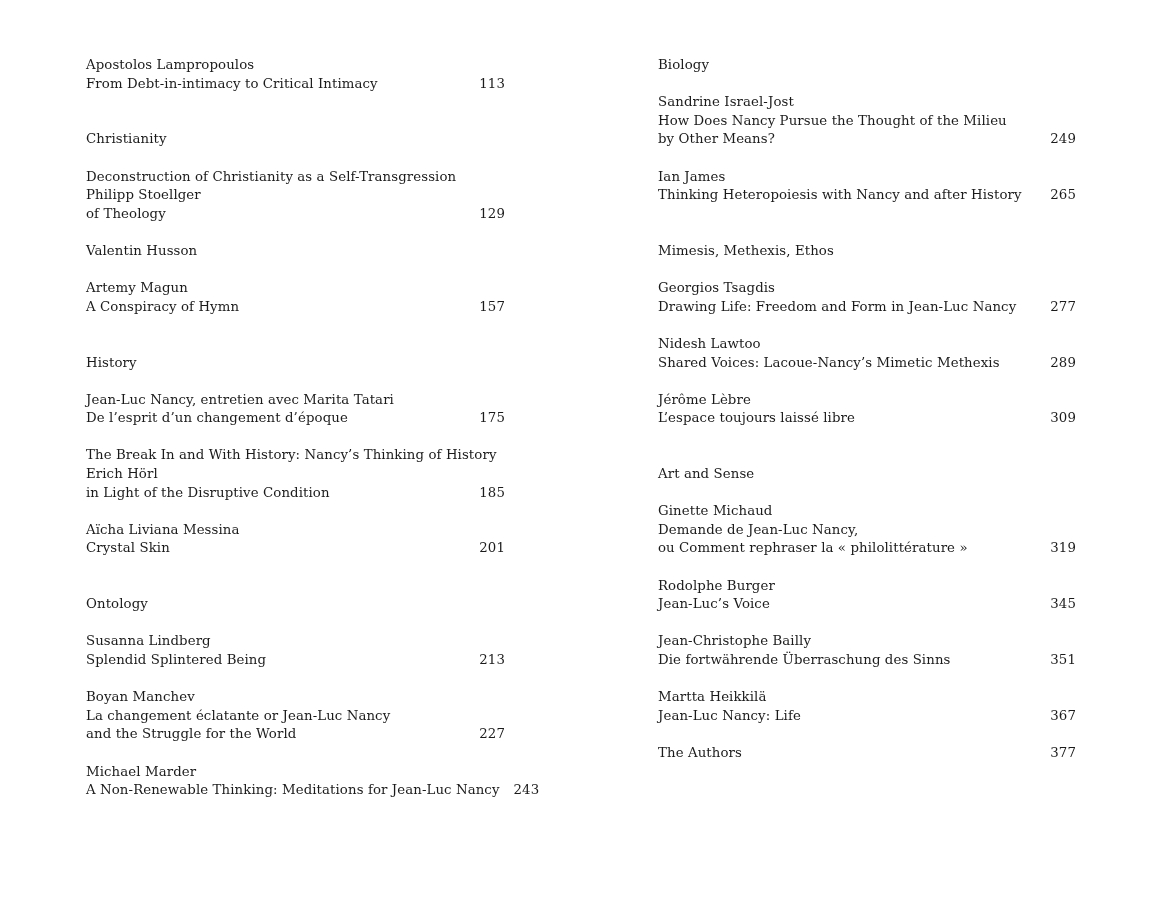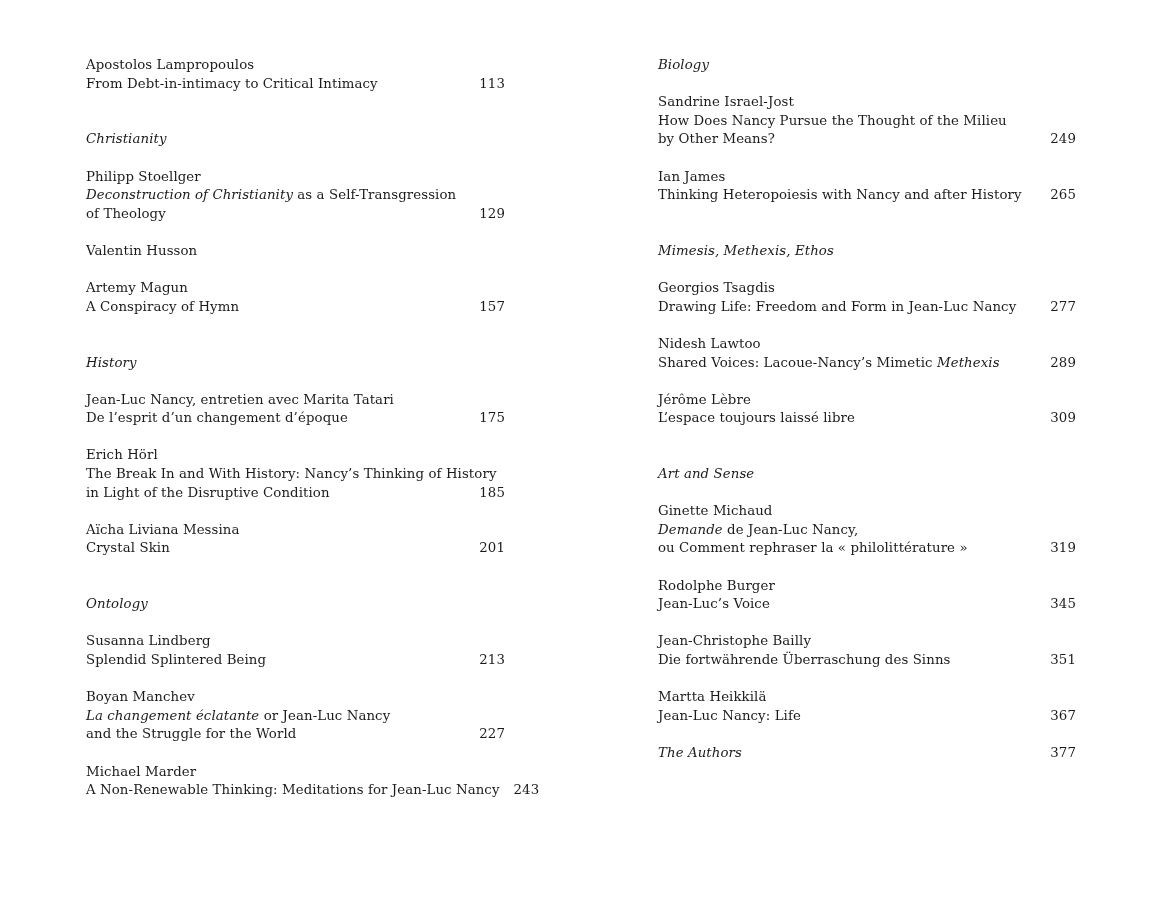--- a/index.html
+++ b/index.html
@@ -19,21 +19,21 @@
   .col-right { left: 658px; width: 418px; }
   .block { margin-top: 18.6px; }
   .block.section { margin-top: 37.2px; }
   .col .block:first-child { margin-top: 0; }
   .line {
     display: flex;
     justify-content: space-between;
     align-items: baseline;
   }
   .line-text { white-space: nowrap; }
-  .run-i { font-style: italic; }
+  .run-i { }
   .page-num {
     margin-left: 14px;
     font-variant-numeric: lining-nums;
   }
 </style>
 </head>
 <body>
 
 <div class="page-doc">
   <div class="col col-left">
@@ -46,24 +46,24 @@
           <span class="page-num">113</span>
         </div>
       </div>
       <div class="block section">
         <div class="line">
           <span class="line-text"><span class="run-i">Christianity</span></span>
         </div>
       </div>
       <div class="block entry">
         <div class="line">
+          <span class="line-text"><span class="run-i">Deconstruction of Christianity</span><span> as a Self-Transgression</span></span>
+        </div>
+        <div class="line">
           <span class="line-text"><span>Philipp Stoellger</span></span>
-        </div>
-        <div class="line">
-          <span class="line-text"><span class="run-i">Deconstruction of Christianity</span><span> as a Self-Transgression</span></span>
         </div>
         <div class="line">
           <span class="line-text"><span>of Theology</span></span>
           <span class="page-num">129</span>
         </div>
       </div>
       <div class="block entry">
         <div class="line">
           <span class="line-text"><span>Valentin Husson</span></span>
         </div>
@@ -86,24 +86,24 @@
         <div class="line">
           <span class="line-text"><span>Jean-Luc Nancy, entretien avec Marita Tatari</span></span>
         </div>
         <div class="line">
           <span class="line-text"><span>De l’esprit d’un changement d’époque</span></span>
           <span class="page-num">175</span>
         </div>
       </div>
       <div class="block entry">
         <div class="line">
+          <span class="line-text"><span>The Break In and With History: Nancy’s Thinking of History</span></span>
+        </div>
+        <div class="line">
           <span class="line-text"><span>Erich Hörl</span></span>
-        </div>
-        <div class="line">
-          <span class="line-text"><span>The Break In and With History: Nancy’s Thinking of History</span></span>
         </div>
         <div class="line">
           <span class="line-text"><span>in Light of the Disruptive Condition</span></span>
           <span class="page-num">185</span>
         </div>
       </div>
       <div class="block entry">
         <div class="line">
           <span class="line-text"><span>Aïcha Liviana Messina</span></span>
         </div>

